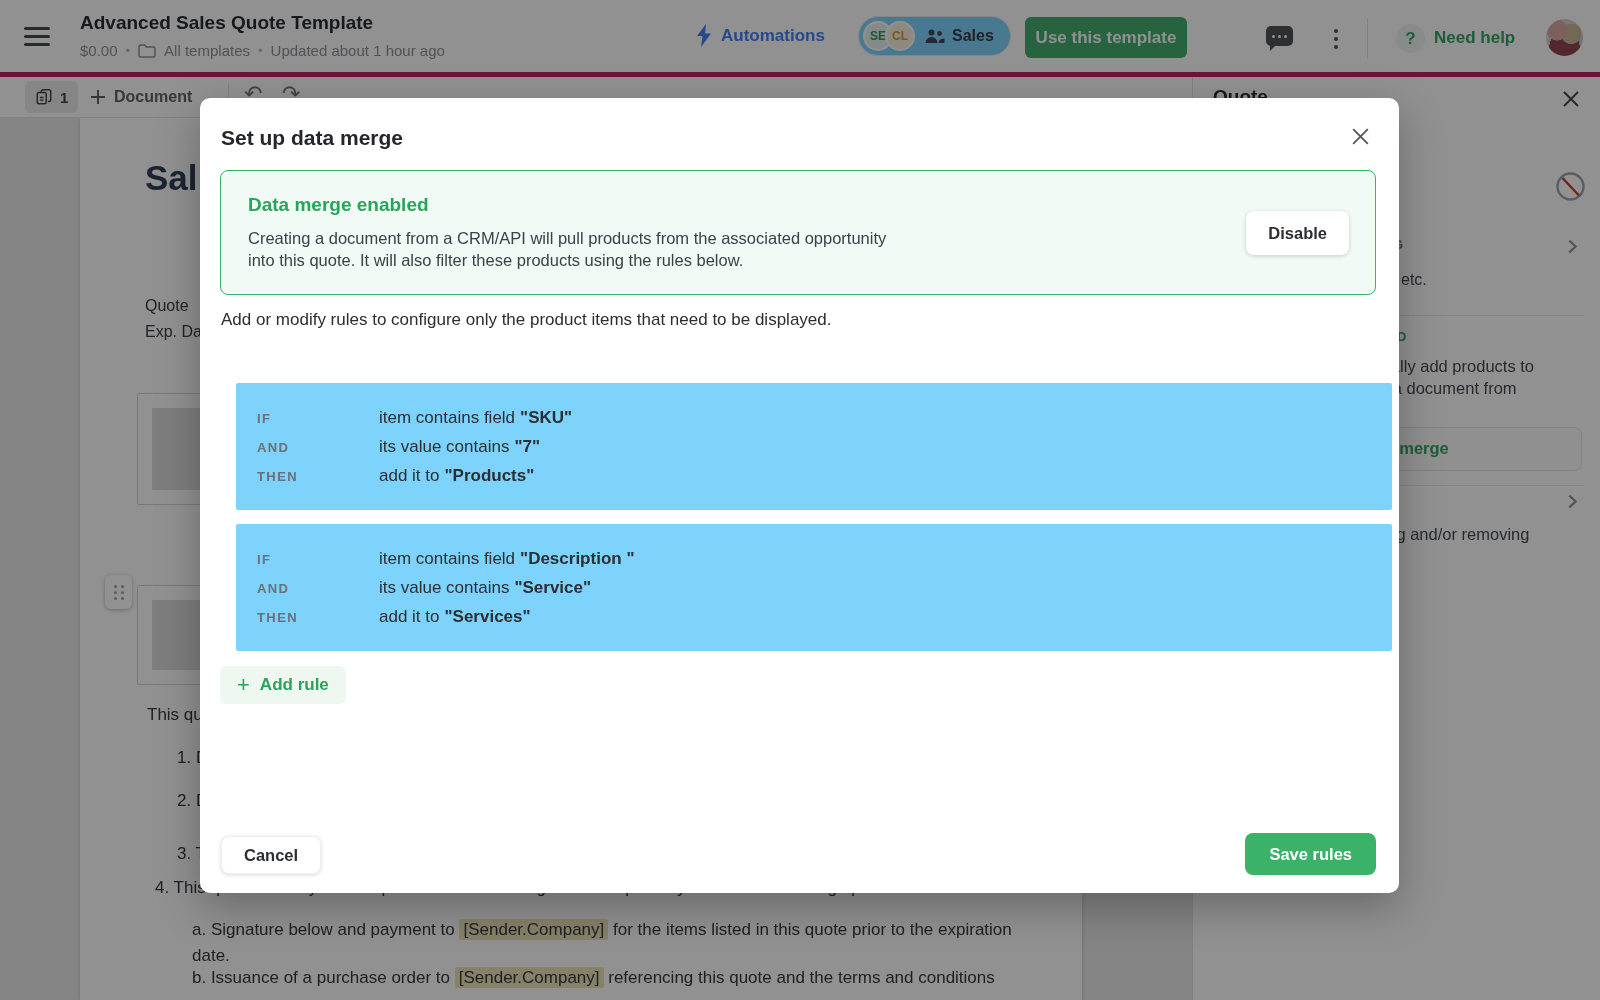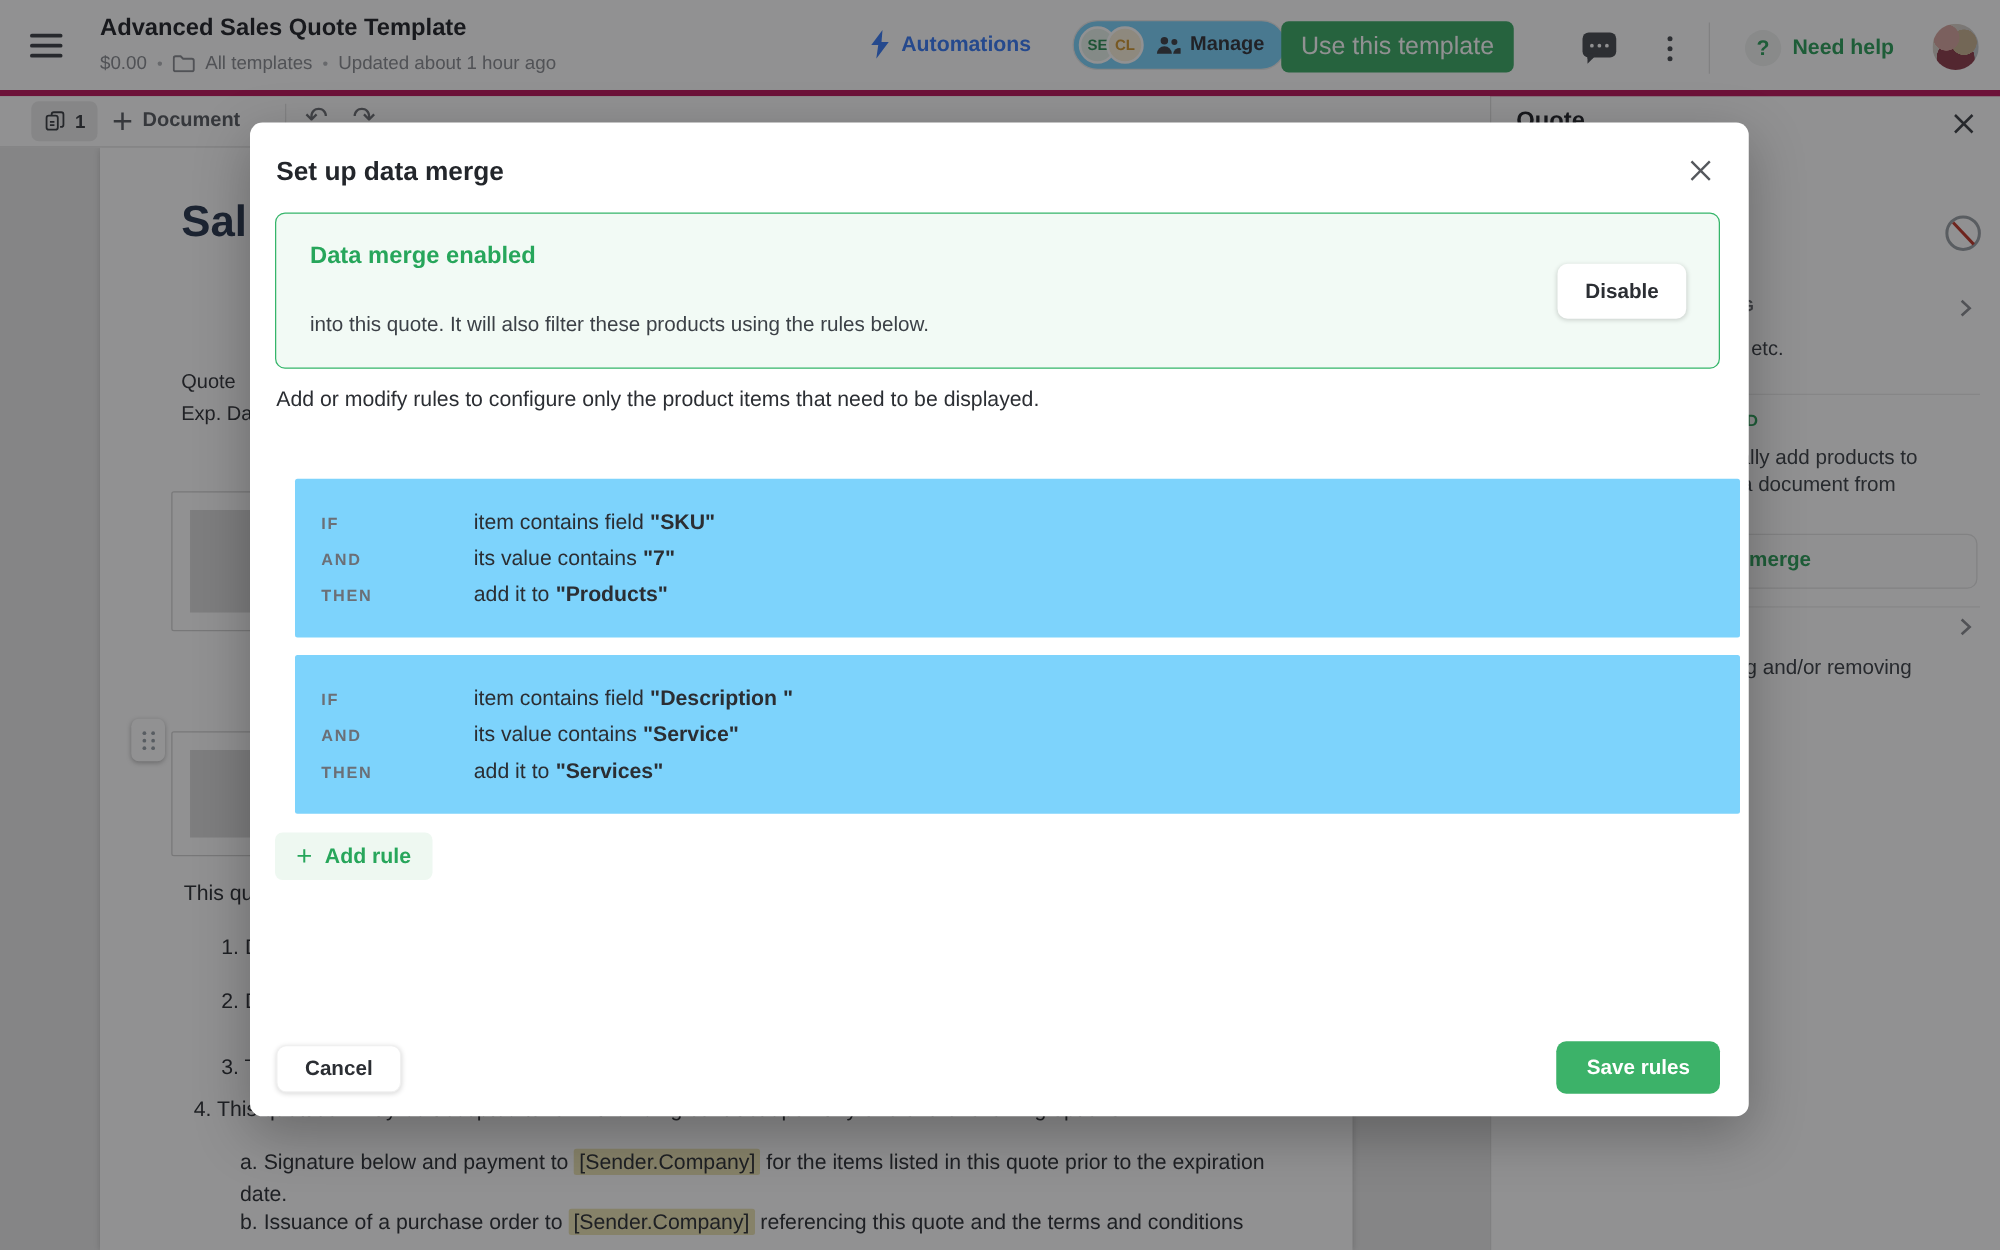--- a/index.html
+++ b/index.html
@@ -20,22 +20,22 @@
   .automations { position:absolute; left:695px; top:24px; display:flex; align-items:center; gap:8px; }
   .automations .label { font-size:17px; font-weight:700; color:#3b7cf6; }
   .people-pill { position:absolute; left:858px; top:16px; height:40px; background:#7dd3fc;
     border:1px solid #ececec; border-radius:20px; display:flex; align-items:center; padding:0 16px 0 4px; }
   .av-chip { width:30px; height:30px; border-radius:50%; border:2px solid #fff;
     display:flex; align-items:center; justify-content:center; font-size:12px; font-weight:700; }
   .av-se { background:#e7f3ec; color:#2e8f57; }
   .av-cl { background:#faf0da; color:#cf9732; margin-left:-8px; }
   .manage { display:flex; align-items:center; gap:7px; margin-left:10px;
     font-size:16px; font-weight:700; color:#33363c; }
-  .use-btn { position:absolute; left:1025px; top:17px; width:186px; height:41px; background:#3cab67;
-    color:#fff; font-size:20px; font-weight:400; border:none; border-radius:6px; cursor:pointer; }
+  .use-btn { position:absolute; left:1025px; top:17px; width:162px; height:41px; background:#3cab67;
+    color:#fff; font-size:17px; font-weight:700; border:none; border-radius:6px; cursor:pointer; }
   .chat-ic { position:absolute; left:1266px; top:26px; width:27px; height:20px; background:#4a4d52;
     border-radius:5px; display:flex; align-items:center; justify-content:center; gap:3px; cursor:pointer; }
   .chat-ic i { width:3px; height:3px; border-radius:50%; background:#fff; }
   .chat-ic::after { content:""; position:absolute; left:4px; bottom:-5px;
     border:4px solid transparent; border-top-color:#4a4d52; border-left-color:#4a4d52; }
   .kebab { position:absolute; left:1327px; top:24px; width:18px; height:30px; display:flex;
     flex-direction:column; align-items:center; justify-content:center; gap:4px; cursor:pointer; }
   .kebab i { width:4px; height:4px; border-radius:50%; background:#4a4d52; }
   .hdr-divider { position:absolute; left:1367px; top:18px; width:1px; height:41px; background:#e2e2e2; }
   .help-circle { position:absolute; left:1396px; top:24px; width:29px; height:29px; border-radius:50%;
@@ -180,21 +180,21 @@
     <div class="people-pill">
       <span class="av-chip av-se">SE</span>
       <span class="av-chip av-cl">CL</span>
       <span class="manage">
         <svg width="20" height="15" viewBox="0 0 20 15" fill="#3f4249">
             <circle cx="6.5" cy="3.5" r="3"></circle>
             <circle cx="14.5" cy="4.5" r="2.4"></circle>
             <path d="M0.5 14 a6 6 0 0 1 12 0 Z"></path>
             <path d="M13.5 14 a5 5 0 0 1 6 -4.5 V14 Z"></path>
           </svg>
-        <span>Manage</span>
+        <span>Sales</span>
       </span>
     </div>
 
     <button class="use-btn">Use this template</button>
 
     <div class="chat-ic">
         <i></i>
         <i></i>
         <i></i>
       </div>
@@ -304,20 +304,21 @@
   <div class="modal">
     <div class="m-title">Set up data merge</div>
     <div class="m-close">
       <svg width="21" height="21" viewBox="0 0 20 20" stroke="#55585d" stroke-width="1.8" fill="none">
           <path d="M3 3 L17 17 M17 3 L3 17"></path>
         </svg>
     </div>
 
     <div class="banner">
       <div class="banner-title">Data merge enabled</div>
+      <div class="banner-line1">Creating a document from a CRM/API will pull products from the associated opportunity</div>
       <div class="banner-line2">into this quote. It will also filter these products using the rules below.</div>
       <button class="disable-btn">Disable</button>
     </div>
 
     <div class="intro1">Add or modify rules to configure only the product items that need to be displayed.</div>
 
     <div class="rule-card card1">
       <div class="rule-row rr1">
           <span class="rl">IF</span>
           <span class="rt"><span>item contains field</span><span class="rv">"SKU"</span></span>

